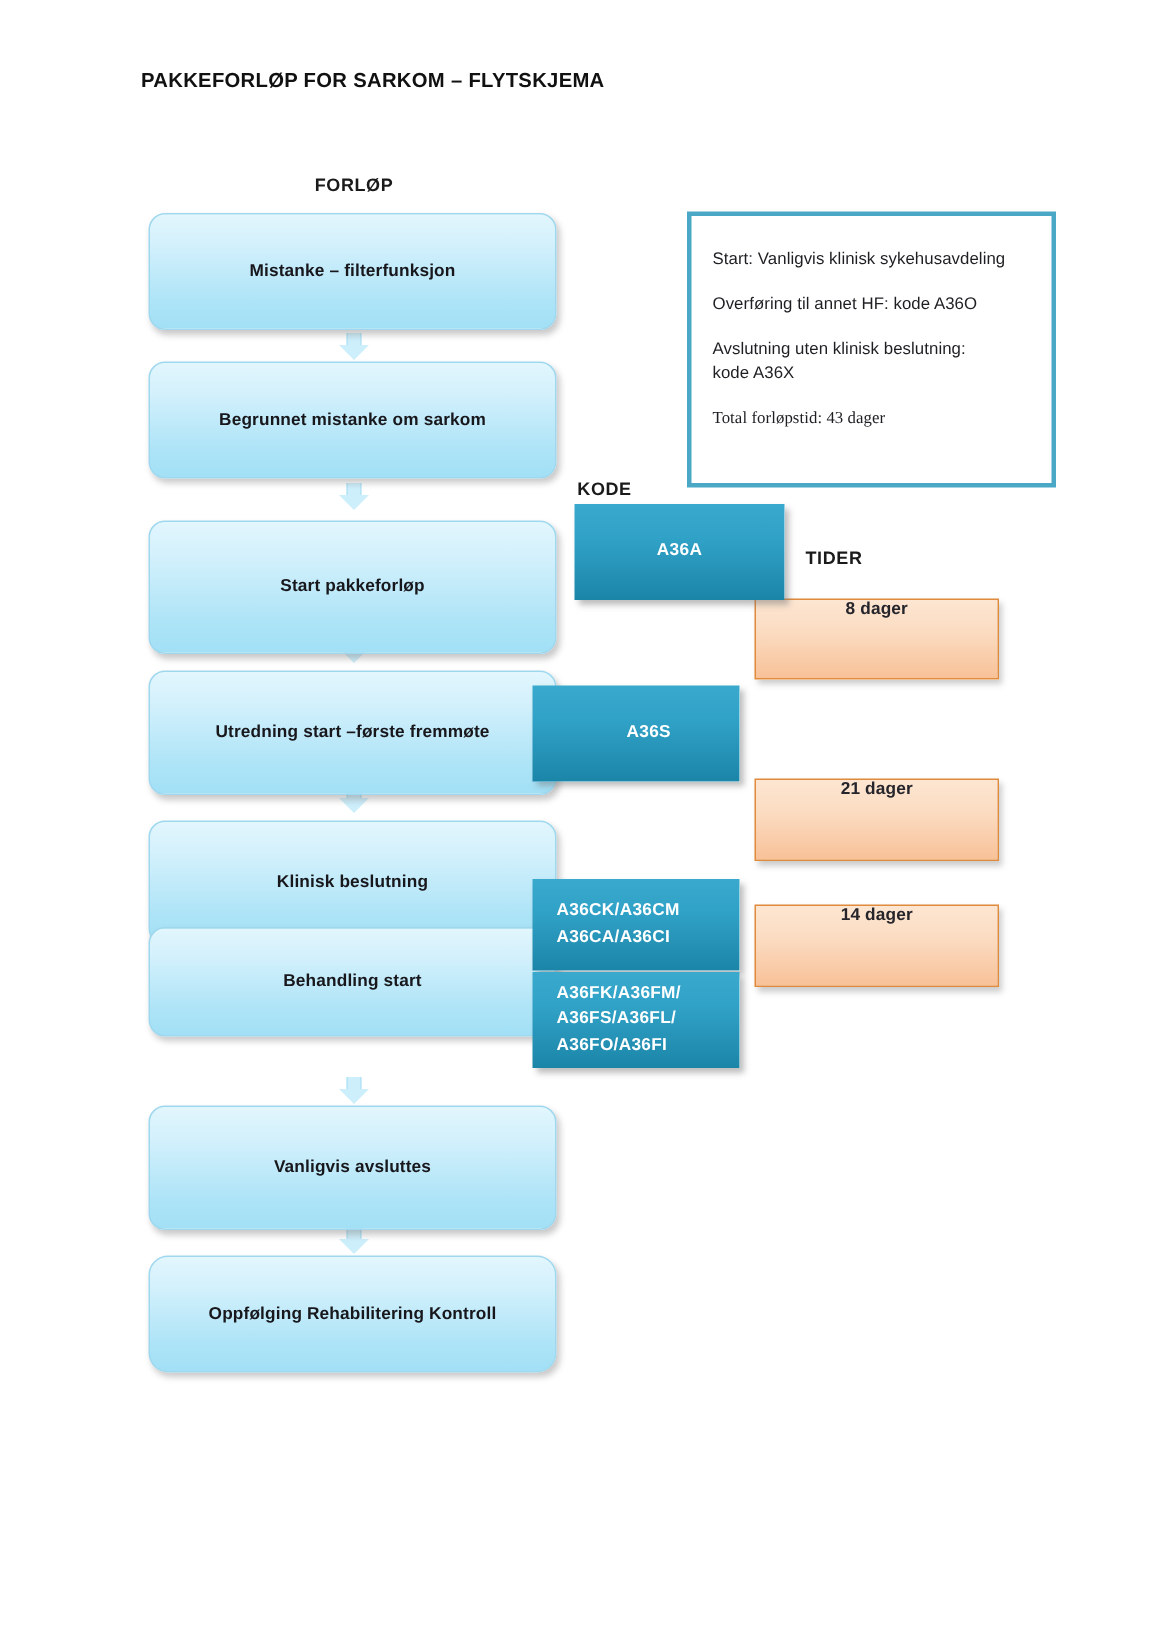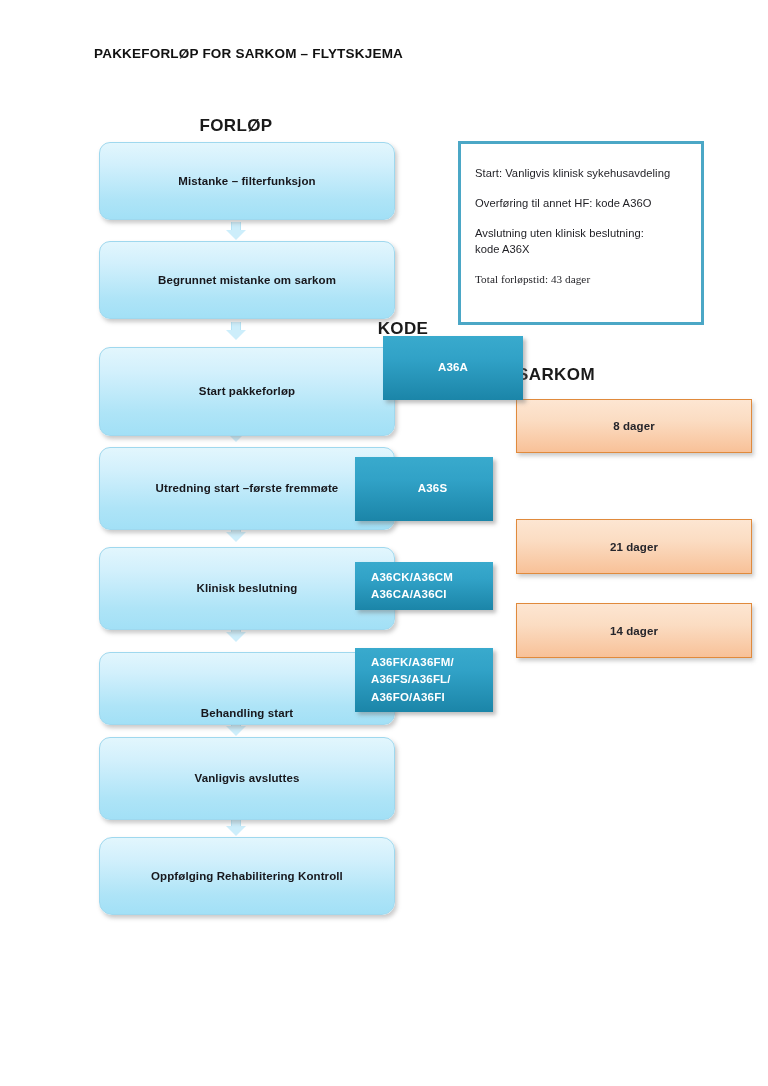--- a/index.html
+++ b/index.html
@@ -31,36 +31,36 @@
     font-size: 13.5px;
     font-weight: bold;
     letter-spacing: 0.2px;
     color: #111111;
     white-space: nowrap;
   }
 
   
   .col-header {
     position: absolute;
-    font-size: 17px;
+    font-size: 12px;
     font-weight: bold;
     color: #1a1a1a;
     letter-spacing: 0.4px;
     white-space: nowrap;
     text-align: center;
   }
   #hdr-forlop { left: 151px; top: 116px; width: 170px; }
   #hdr-kode   { left: 363px; top: 319px; width: 80px; }
   #hdr-tider  { left: 516px; top: 365px; width: 80px; }
 
   
   .flow-box {
     position: absolute;
     left: 99px;
-    width: 296px;
+    width: 272px;
     border: 1px solid #9fd8ee;
     border-radius: 11px;
     background: linear-gradient(to bottom, #e2f6fd 0%, #d2f0fc 28%, #aee4f7 75%, #a2e0f6 100%);
     box-shadow: 2px 3px 4px rgba(120,120,120,0.40);
     box-sizing: border-box;
     display: flex;
     align-items: center;
     justify-content: center;
     z-index: 2;
   }
@@ -121,28 +121,28 @@
     white-space: pre-line;
   }
   .code-box.centered { justify-content: center; }
   .code-box.centered .code-label { text-align: center; }
   .code-box.lefty { justify-content: flex-start; padding-left: 16px; }
   .code-box.lefty .code-label { text-align: left; }
 
   
   .time-box {
     position: absolute;
-    left: 516px;
-    width: 236px;
+    left: 503px;
+    width: 163px;
     border: 1px solid #e08a3c;
     background: linear-gradient(to bottom, #fde6d2 0%, #fbdcc2 40%, #f8c198 100%);
     box-shadow: 2px 3px 4px rgba(120,120,120,0.38);
     box-sizing: border-box;
     display: flex;
-    align-items: center;
+    align-items: flex-start;
     justify-content: center;
     z-index: 3;
   }
   .time-label {
     font-size: 11.5px;
     font-weight: bold;
     color: #25252b;
     text-align: center;
     letter-spacing: 0.1px;
   }
@@ -172,21 +172,21 @@
 </style>
 </head>
 <body>
 
 <div id="page">
 
   <div class="doc-title">PAKKEFORLØP FOR SARKOM – FLYTSKJEMA</div>
 
   <div class="col-header" id="hdr-forlop">FORLØP</div>
   <div class="col-header" id="hdr-kode">KODE</div>
-  <div class="col-header" id="hdr-tider">SARKOM</div>
+  <div class="col-header" id="hdr-tider">TIDER</div>
 
   <div class="arrow" style="top:222px;">
     <div class="stem"></div>
     <div class="head"></div>
   </div>
   <div class="arrow" style="top:322px;">
     <div class="stem"></div>
     <div class="head"></div>
   </div>
   <div class="arrow" style="top:424px;">
@@ -223,21 +223,21 @@
   </div>
 
   <div class="flow-box" style="top:447px;height:83px;">
     <span class="flow-label">Utredning start –første fremmøte</span>
   </div>
 
   <div class="flow-box" style="top:547px;height:83px;">
     <span class="flow-label">Klinisk beslutning</span>
   </div>
 
-  <div class="flow-box" style="top:652px;height:73px;align-items:flex-end;">
+  <div class="flow-box" style="top:618px;height:73px;">
     <span class="flow-label">Behandling start</span>
   </div>
 
   <div class="flow-box" style="top:737px;height:83px;">
     <span class="flow-label">Vanligvis avsluttes</span>
   </div>
 
   <div class="flow-box" style="top:837px;height:78px;border-radius:13px;">
     <span class="flow-label">Oppfølging
 Rehabilitering
@@ -257,21 +257,21 @@
   </div>
 
   <div class="code-box centered" style="left:355px;top:336px;width:140px;height:64px;margin-left:28px;">
     <span class="code-label">A36A</span>
   </div>
 
   <div class="code-box centered" style="left:355px;top:457px;width:138px;height:64px;padding-left:17px;">
     <span class="code-label">A36S</span>
   </div>
 
-  <div class="code-box lefty" style="left:355px;top:562px;width:138px;height:48px;">
+  <div class="code-box lefty" style="left:355px;top:586px;width:138px;height:61px;">
     <span class="code-label">A36CK/A36CM
 A36CA/A36CI</span>
   </div>
 
   <div class="code-box lefty" style="left:355px;top:648px;width:138px;height:64px;">
     <span class="code-label">A36FK/A36FM/
 A36FS/A36FL/
 A36FO/A36FI</span>
   </div>
 

